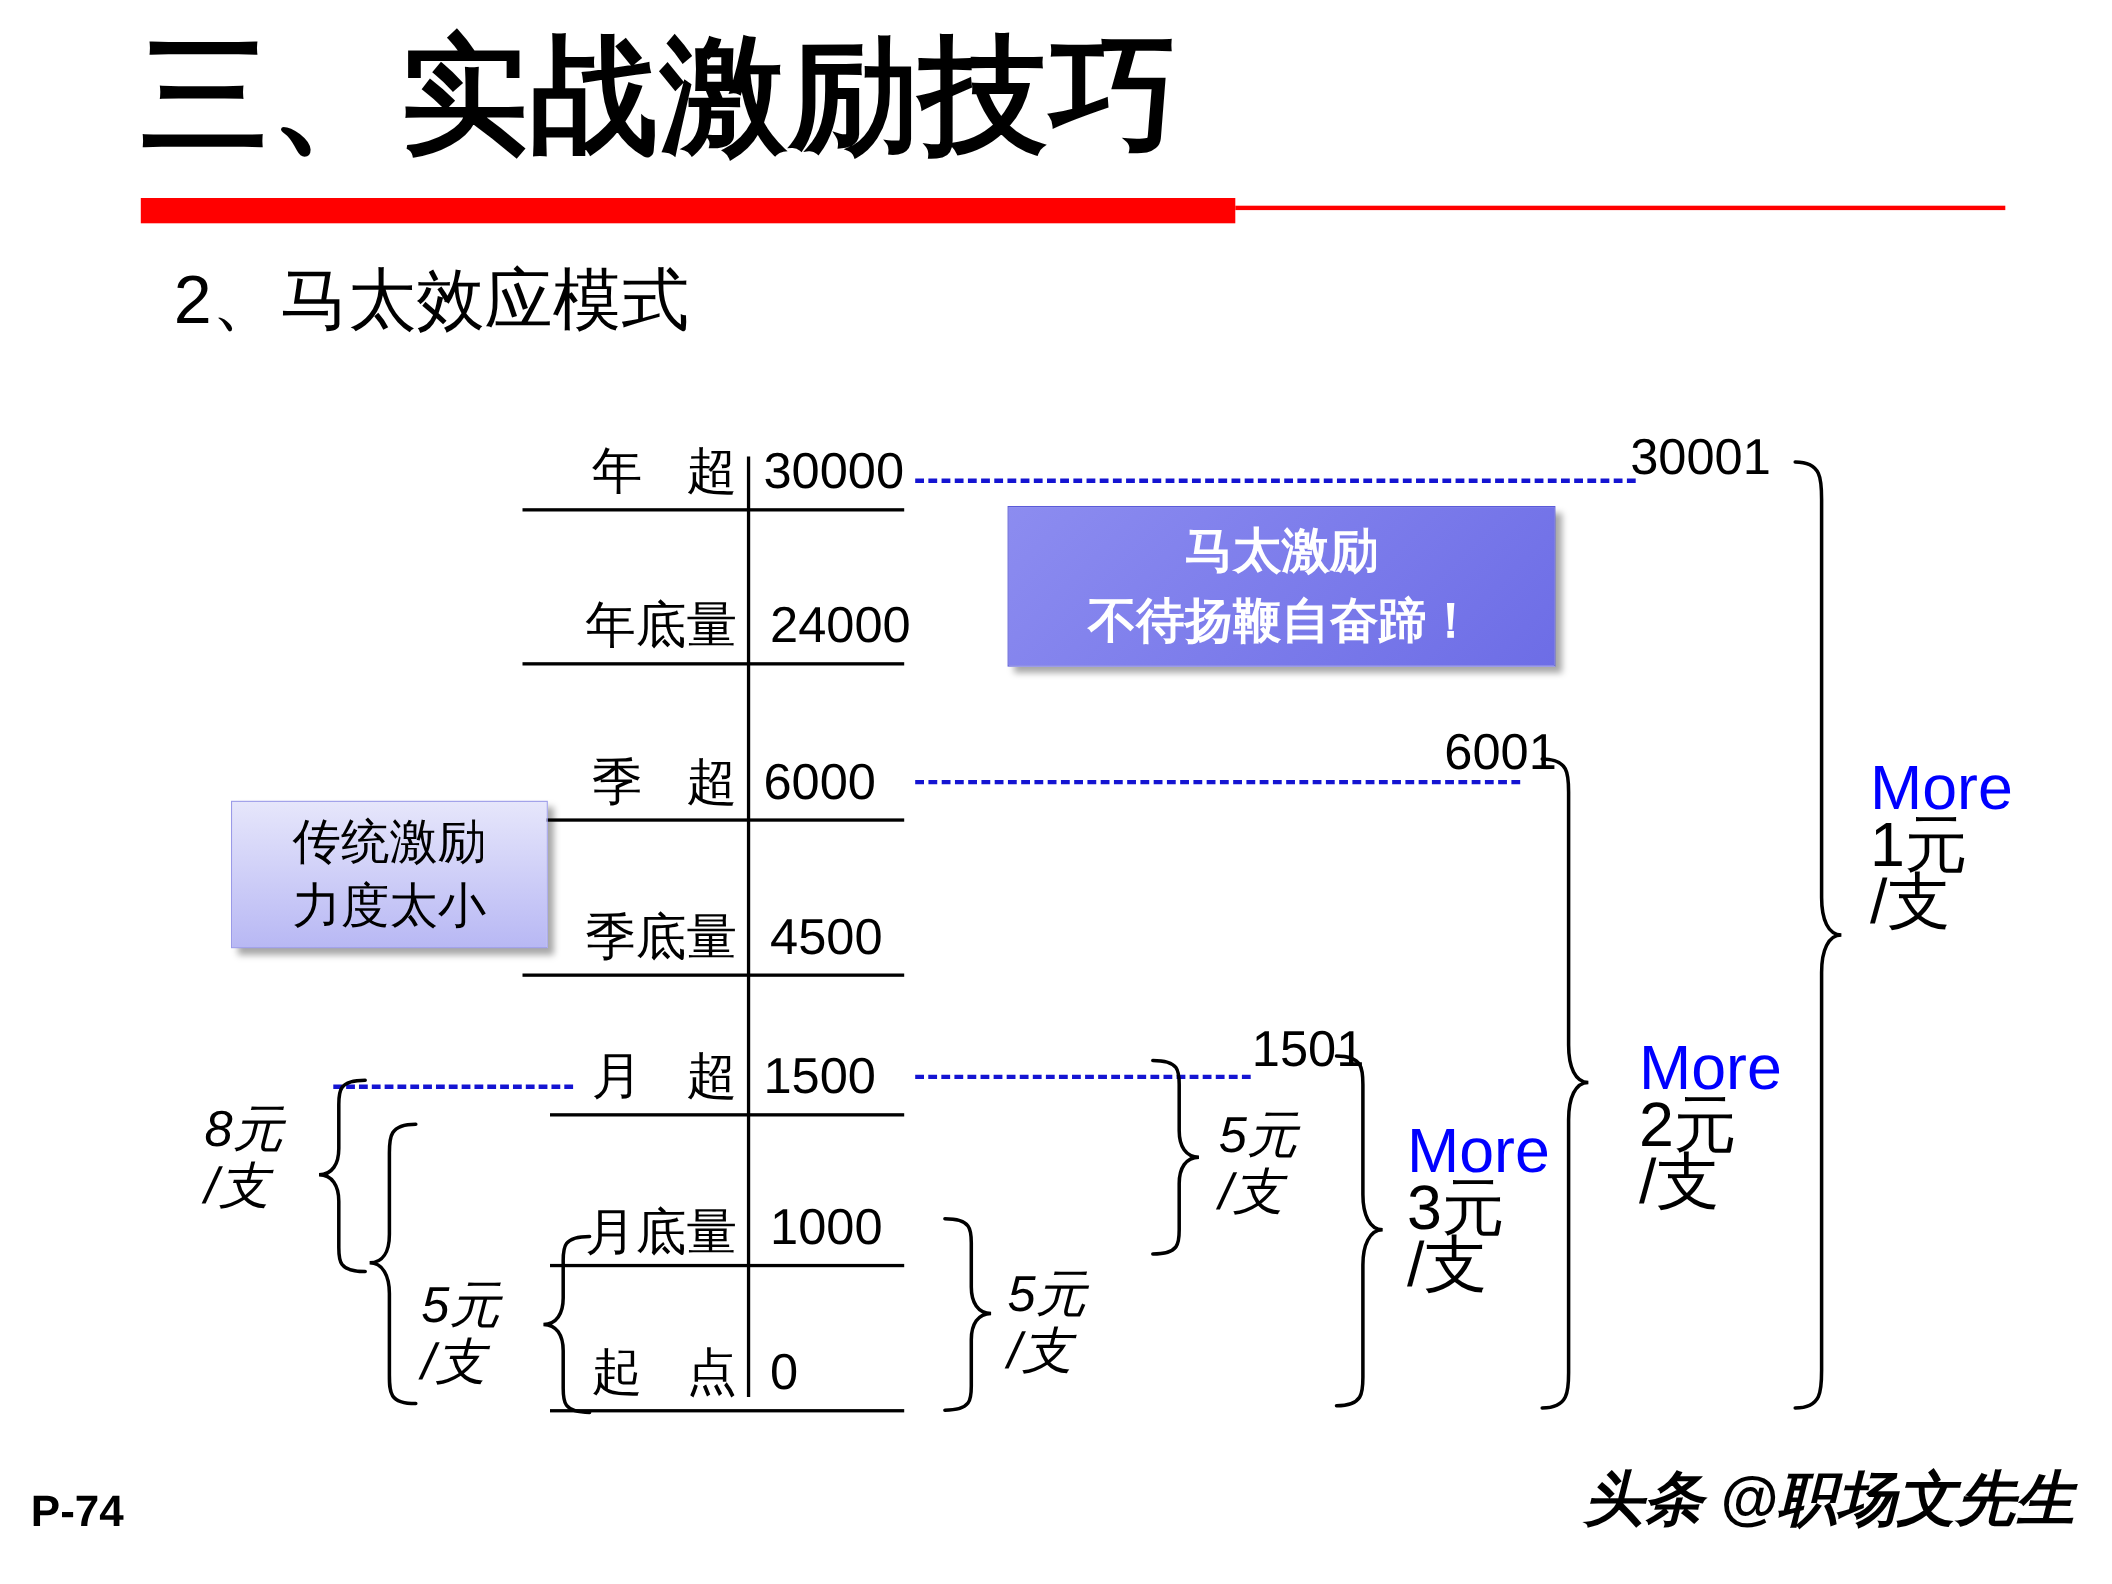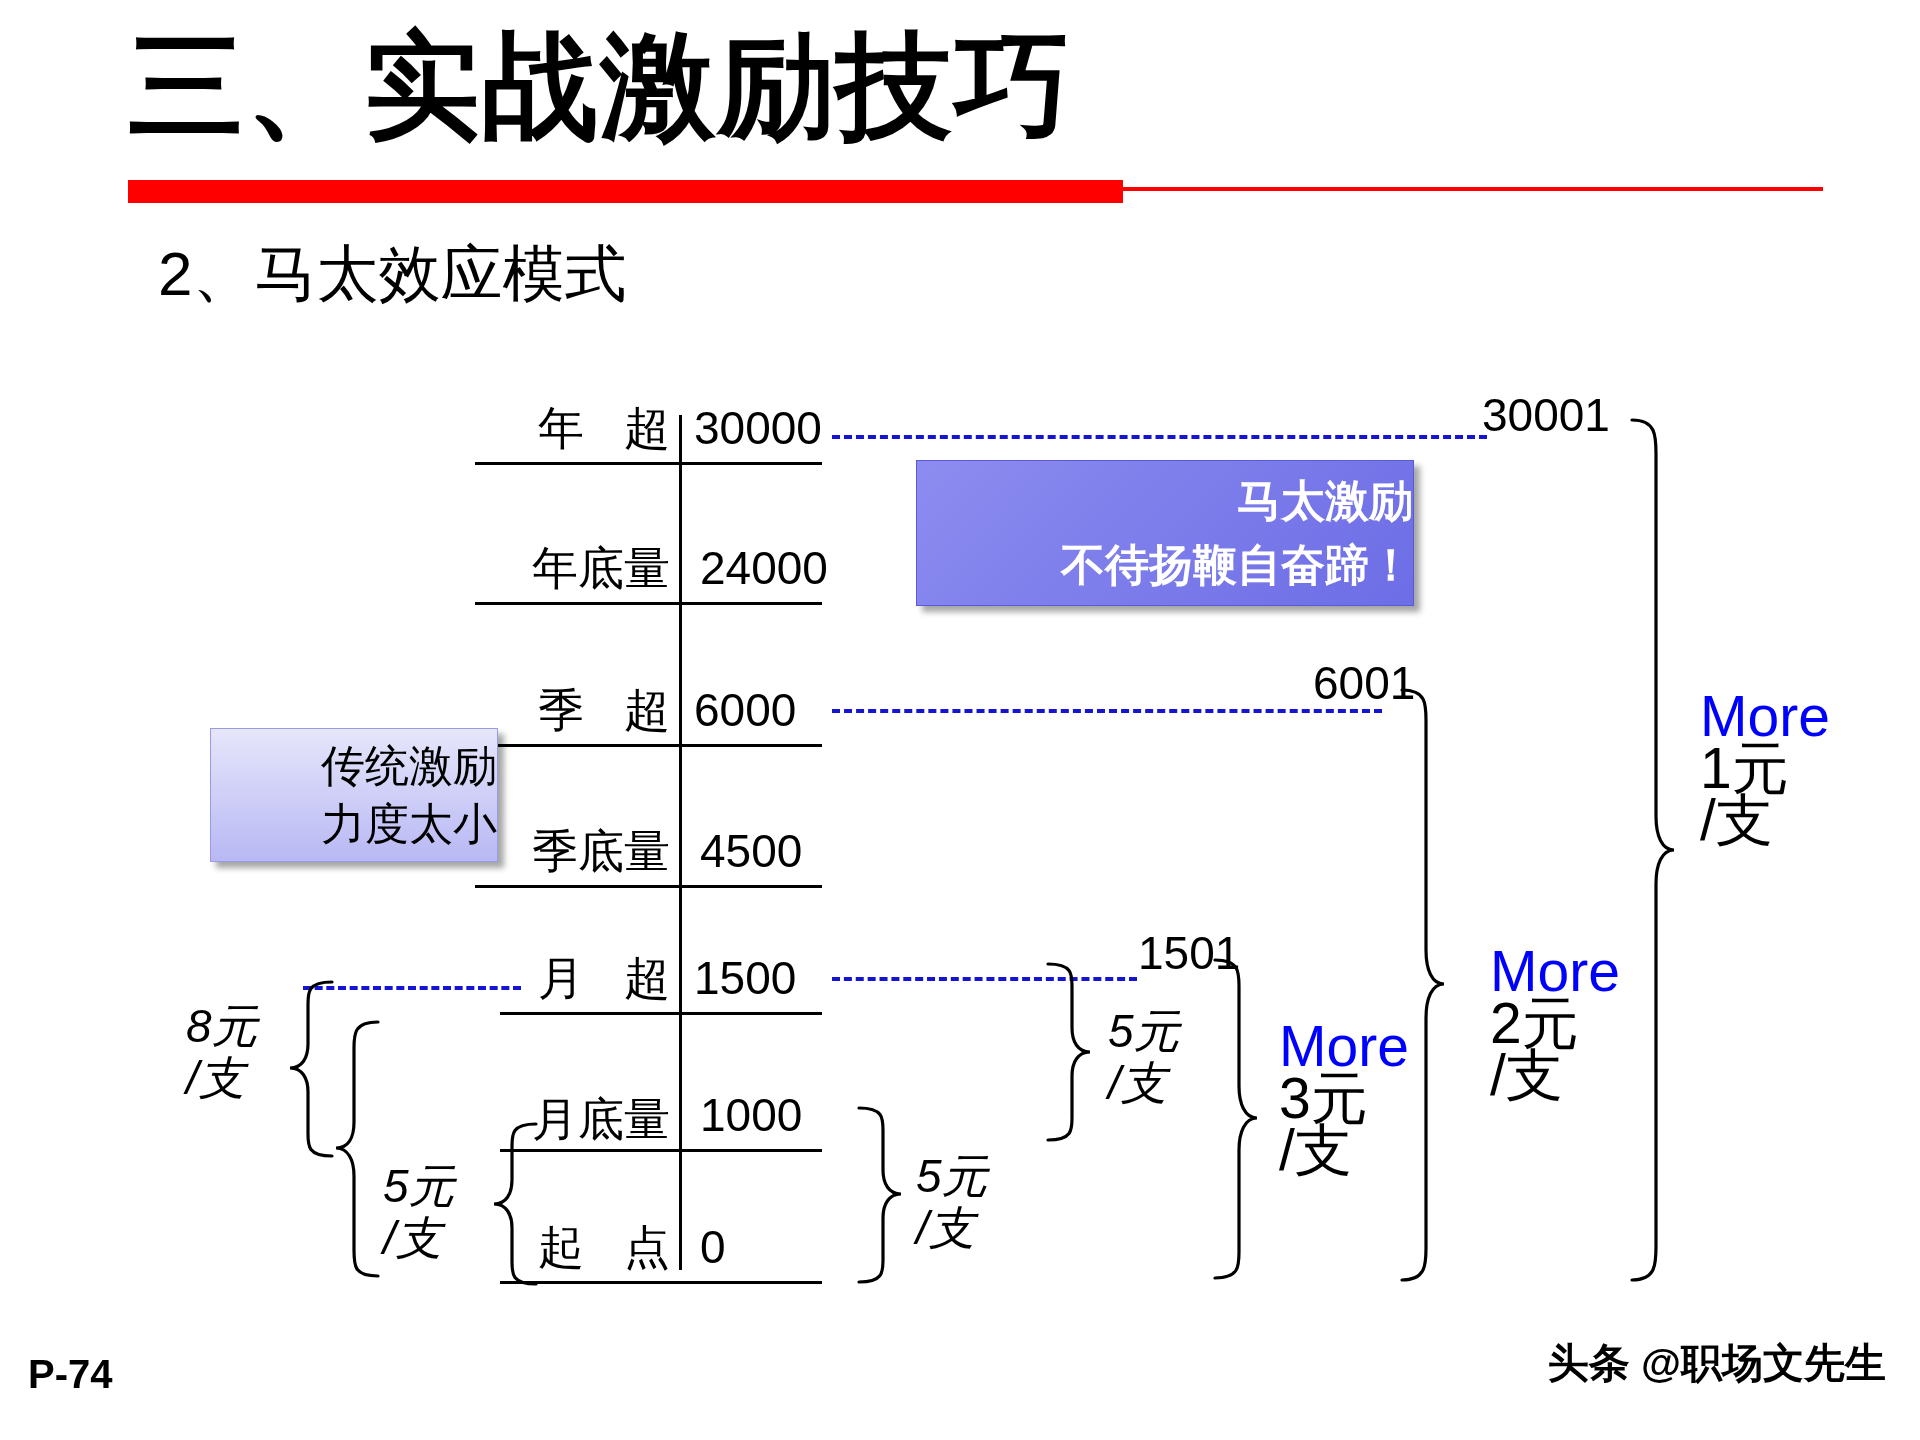--- a/index.html
+++ b/index.html
@@ -61,21 +61,21 @@
     border-top:4px dashed #1414d2;
   }
 
   
   .box{
     position:absolute;
     box-sizing:border-box;
     text-align:center;
     box-shadow:6px 6px 6px rgba(0,0,0,.35);
     display:flex;flex-direction:column;
-    align-items:flex-end;justify-content:center;
+    align-items:center;justify-content:center;
   }
   .box-trad{
     left:210px;top:728px;width:288px;height:134px;
     background:linear-gradient(to bottom,#e6e6fb 0%,#b8b8f4 100%);
     border:1px solid #9a9ae8;
     color:#000;font-size:44px;line-height:58px;
   }
   .box-matthew{
     left:916px;top:460px;width:498px;height:146px;
     background:linear-gradient(135deg,#8c8cf0 0%,#6d6de6 100%);
@@ -105,22 +105,23 @@
   }
   .more .unit{color:#000;display:block;}
 
   
   .page-num{
     position:absolute;left:28px;top:1352px;
     font-size:40px;line-height:44px;font-weight:700;color:#000;
   }
   .watermark{
     position:absolute;right:34px;top:1338px;
-    font-size:41px;line-height:50px;font-weight:700;color:#000;
-    white-space:nowrap;
+    font-size:54px;line-height:50px;font-weight:700;color:#000;
+    white-space:nowrap;
+    font-style:italic;
   }
 </style>
 </head>
 <body>
 
 <div class="slide">
 
   <div class="title">三、实战激励技巧</div>
   <div class="rule-thick"></div>
   <div class="rule-thin"></div>

